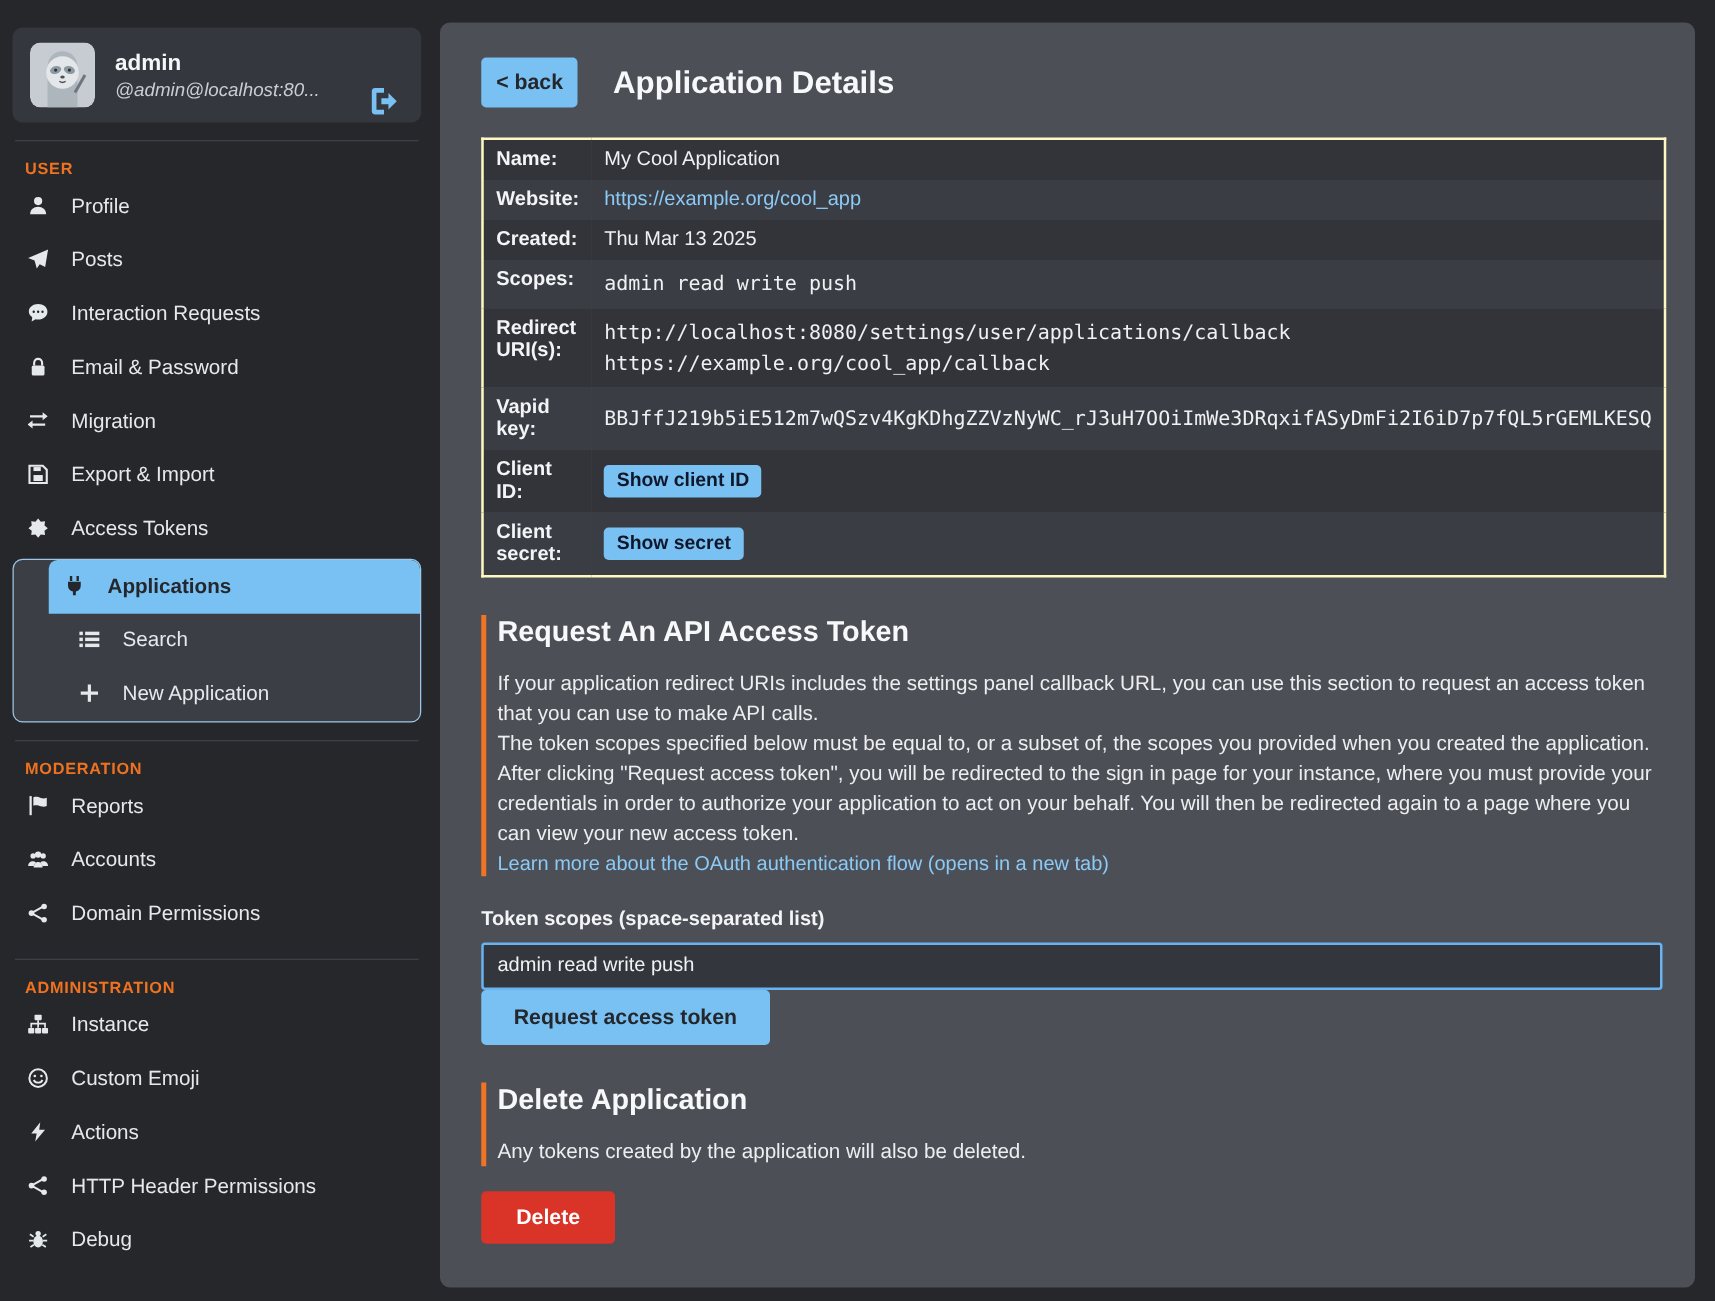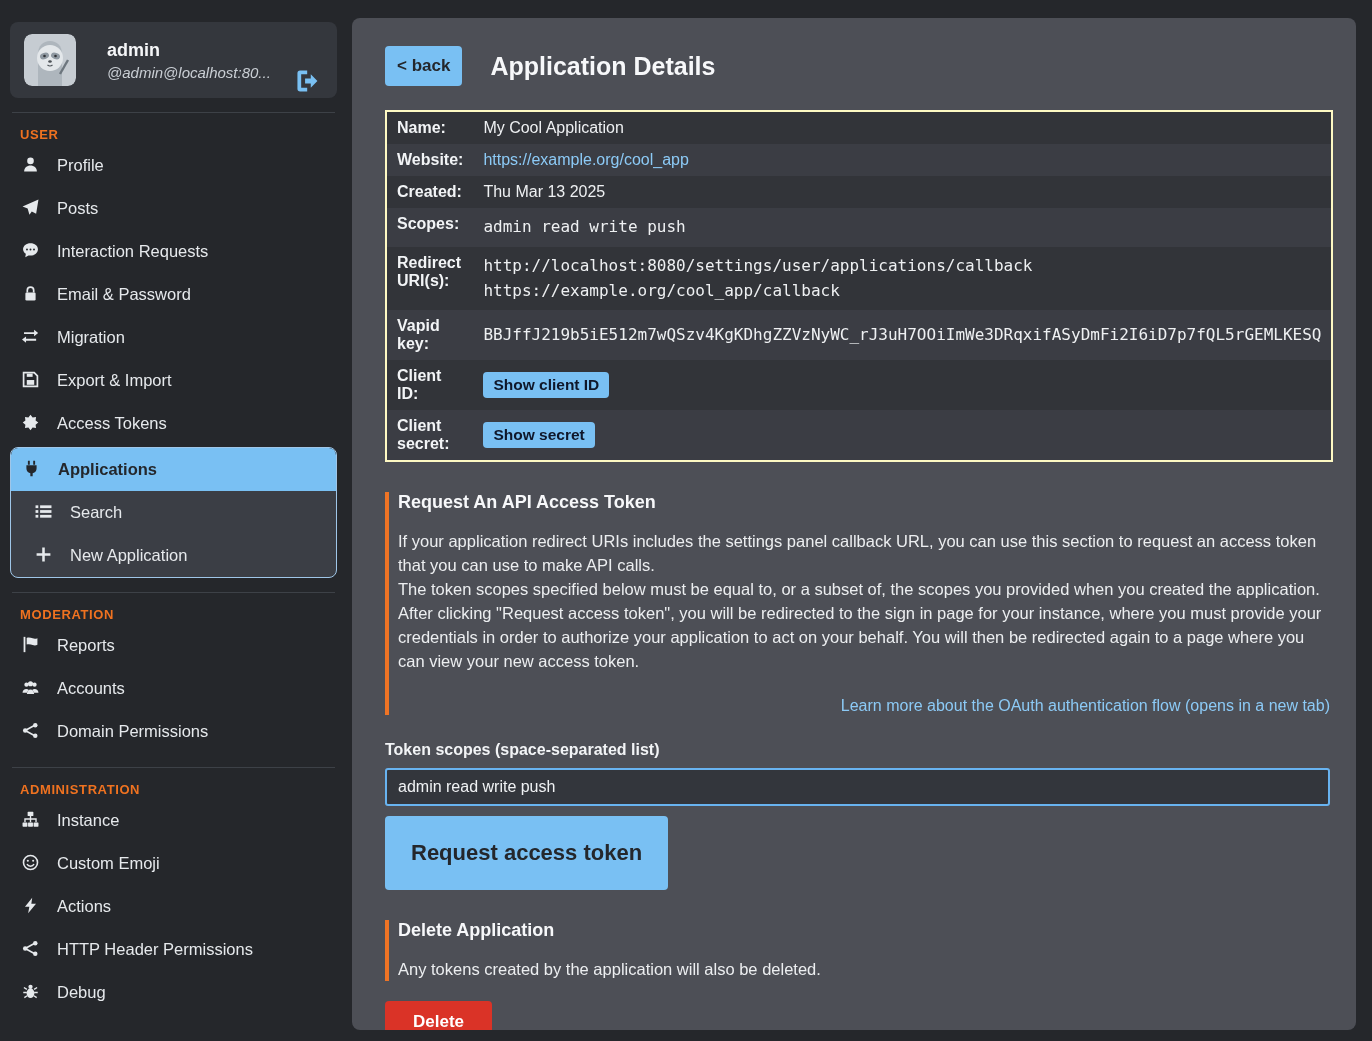--- a/index.html
+++ b/index.html
@@ -8,21 +8,21 @@
     background:#25272b;
     font-family:"Liberation Sans", sans-serif;
     color:#e9ebee;
   }
   .layout { display:flex; width:1372px; height:1041px; }
 
   
   .sidebar { width:352px; flex:0 0 352px; padding:22px 15px 0 10px; }
   .user-card {
     background:#34373d; border-radius:8px; padding:12px 14px;
-    display:flex; align-items:center; gap:31px; position:relative; height:76px;
+    display:flex; align-items:center; gap:16px; position:relative; height:76px;
   }
   .avatar { width:52px; height:52px; border-radius:8px; flex:0 0 52px; }
   .user-names { display:flex; flex-direction:column; gap:3px; min-width:0; }
   .user-name { font-size:18px; font-weight:bold; color:#f5f6f8; }
   .user-handle { font-size:15px; color:#c9ced4; white-space:nowrap;font-style:italic; }
   .signout { position:absolute; right:16px; top:46px; color:#79c0f3; width:26px; height:26px; cursor:pointer; }
   .signout svg { width:26px; height:26px; }
 
   .sidebar-divider { border:none; border-top:1px solid #3d4147; margin:14px 2px 6px 2px; }
 
@@ -30,21 +30,21 @@
     color:#ef7220; font-size:13px; font-weight:bold; letter-spacing:.6px;
     padding:8px 10px 2px 10px;
   }
   .nav-item {
     display:flex; gap:17px;
     padding:12px 10px; font-size:16.5px; color:#e6e9ec;
     border-radius:8px; cursor:pointer;
   }
   .nav-icon { width:20px; height:17px; flex:0 0 20px; display:flex; justify-content:center; }
   .nav-icon svg { width:17px; height:17px; fill:currentColor; }
-  .nav-group { border:1px solid #9fc6e8; border-radius:8px; background:#3b3e45; overflow:hidden; margin:2px 0; }
+  .nav-group { border:1px solid #9fc6e8; border-radius:8px; background:#3b3e45; overflow:hidden; margin:2px 0;padding-left:28px; }
   .nav-item.active {
     background:#79c0f3; color:#24272c; font-weight:bold; border-radius:7px 7px 0 0;
   }
   .nav-sub .nav-item { padding-left:22px; }
 
   
   .main {
     flex:1; margin:18px 16px 11px 0; background:#4d4f56; border-radius:8px;
     padding:28px 26px 30px 33px; overflow:hidden;
   }
@@ -66,34 +66,34 @@
   table.details td { padding:7px 10px; font-size:16px; color:#eef0f2; vertical-align:middle; }
   .mono { font-family:"DejaVu Sans Mono", monospace; font-size:14px; color:#e3e6ea; line-height:1.55; white-space:nowrap; }
   a.tbl-link, a.learn-link { color:#8ccaf6; cursor:pointer; }
   .mini-btn {
     background:#79c0f3; color:#0f172a; font-weight:bold; font-size:15.5px;
     border:none; border-radius:4px; padding:4px 10px; cursor:pointer;
     font-family:"Liberation Sans", sans-serif;
   }
 
   .section { border-left:4px solid #ef7425; padding-left:9px; margin-top:30px; }
-  .section h2 { font-size:18px; font-weight:bold; color:#f7f8fa; margin-bottom:16px; }
+  .section h2 { font-size:23px; font-weight:bold; color:#f7f8fa; margin-bottom:16px; }
   .section p { font-size:16.5px; line-height:24px; color:#eceef0; }
-  .link-row { margin-top:24px; font-size:16px;text-align:right; }
+  .link-row { margin-top:4px; font-size:16px; }
 
   .token-form { margin-top:26px; }
   .form-label { display:block; font-size:16px; font-weight:bold; color:#f2f4f6; margin-bottom:9px; }
   .scope-input {
     width:100%; background:#33363c; border:2px solid #68b3f0; border-radius:3px;
     color:#f0f2f4; font-size:16px; padding:8px 11px;
     font-family:"Liberation Sans", sans-serif;
   }
   .primary-btn {
-    margin-top:10px; background:#79c0f3; color:#24272c; font-weight:bold; font-size:22px;
-    border:none; border-radius:4px; padding:24px 26px; cursor:pointer;
+    margin-top:0; background:#79c0f3; color:#24272c; font-weight:bold; font-size:17px;
+    border:none; border-radius:4px; padding:12px 26px; cursor:pointer;
     font-family:"Liberation Sans", sans-serif;
   }
   .delete-btn {
     margin-top:20px; background:#da3327; color:#ffffff; font-weight:bold; font-size:17px;
     border:none; border-radius:4px; padding:11px 28px; cursor:pointer;
     font-family:"Liberation Sans", sans-serif;
   }
   .hidden-defs { position:absolute; width:0; height:0; overflow:hidden; }
 </style>
 </head>

